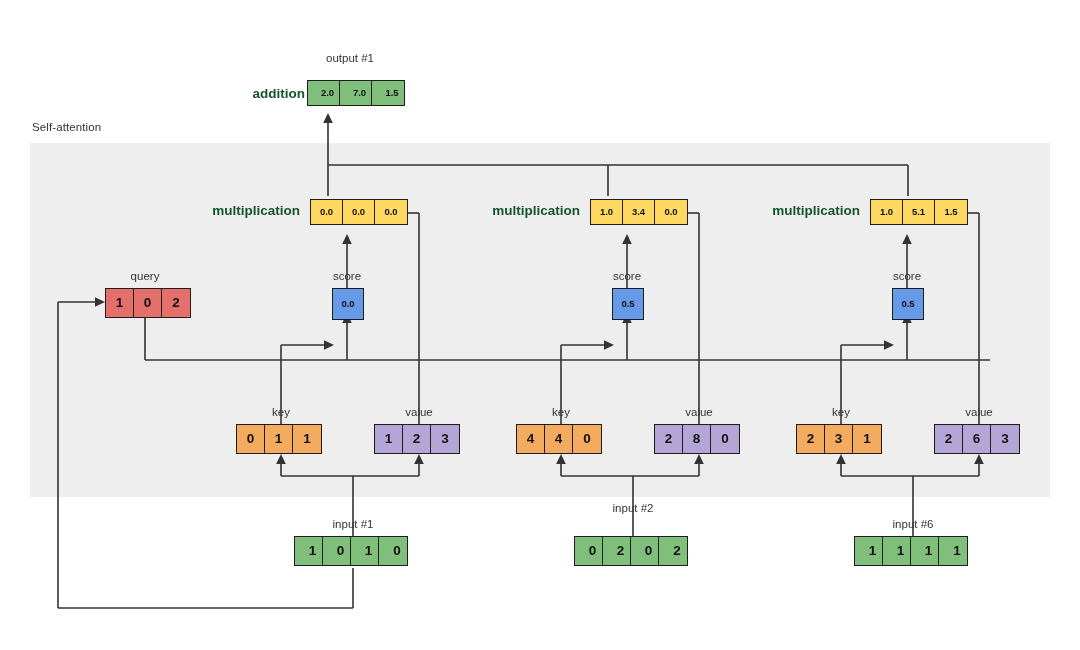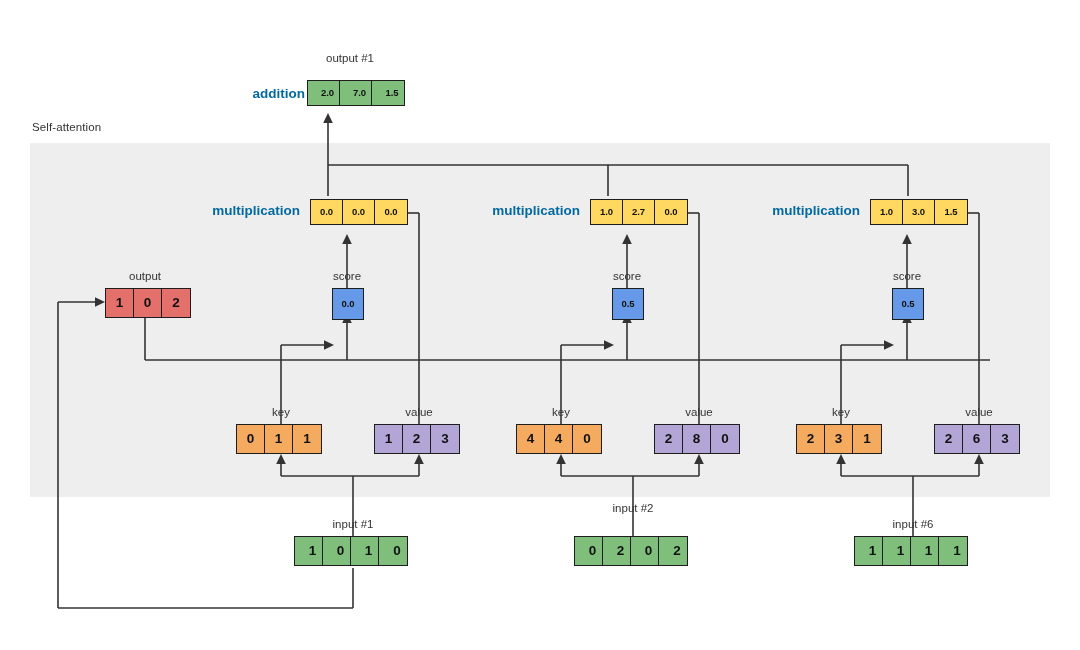--- a/index.html
+++ b/index.html
@@ -44,21 +44,21 @@
   
   .sz-int .cell{width:28px;height:28px;font-size:13.5px;}
   .sz-dec .cell{width:32px;height:24px;font-size:9.5px;}
   .sz-score .cell{width:30px;height:30px;font-size:9.5px;}
 
   .cap{
     position:absolute;font-size:11.5px;color:#333;white-space:nowrap;
     text-align:center;
   }
   .bold-label{
-    position:absolute;font-size:13.5px;font-weight:bold;color:#0369a1;
+    position:absolute;font-size:13.5px;font-weight:bold;color:#14532d;
     white-space:nowrap;text-align:right;
   }
 </style>
 </head>
 <body>
 
 <div id="stage">
 
   <div class="band"></div>
   <div class="band-label">Self-attention</div>
@@ -154,32 +154,32 @@
   <div class="bold-label" style="left:65px;top:203px;width:235px;">multiplication</div>
   <div class="vec yellow sz-dec" style="left:310px;top:199px;">
     <div class="cell">0.0</div>
     <div class="cell">0.0</div>
     <div class="cell">0.0</div>
   </div>
 
   <div class="bold-label" style="left:345px;top:203px;width:235px;">multiplication</div>
   <div class="vec yellow sz-dec" style="left:590px;top:199px;">
     <div class="cell">1.0</div>
-    <div class="cell">2.7</div>
+    <div class="cell">3.4</div>
     <div class="cell">0.0</div>
   </div>
 
   <div class="bold-label" style="left:625px;top:203px;width:235px;">multiplication</div>
   <div class="vec yellow sz-dec" style="left:870px;top:199px;">
     <div class="cell">1.0</div>
-    <div class="cell">3.0</div>
+    <div class="cell">5.1</div>
     <div class="cell">1.5</div>
   </div>
 
-  <div class="cap" style="left:100px;top:270px;width:90px;">output</div>
+  <div class="cap" style="left:100px;top:270px;width:90px;">query</div>
   <div class="vec red sz-int" style="left:105px;top:288px;">
     <div class="cell">1</div>
     <div class="cell">0</div>
     <div class="cell">2</div>
   </div>
 
   <div class="cap" style="left:302px;top:270px;width:90px;">score</div>
   <div class="vec blue sz-score" style="left:332px;top:288px;">
     <div class="cell">0.0</div>
   </div>

